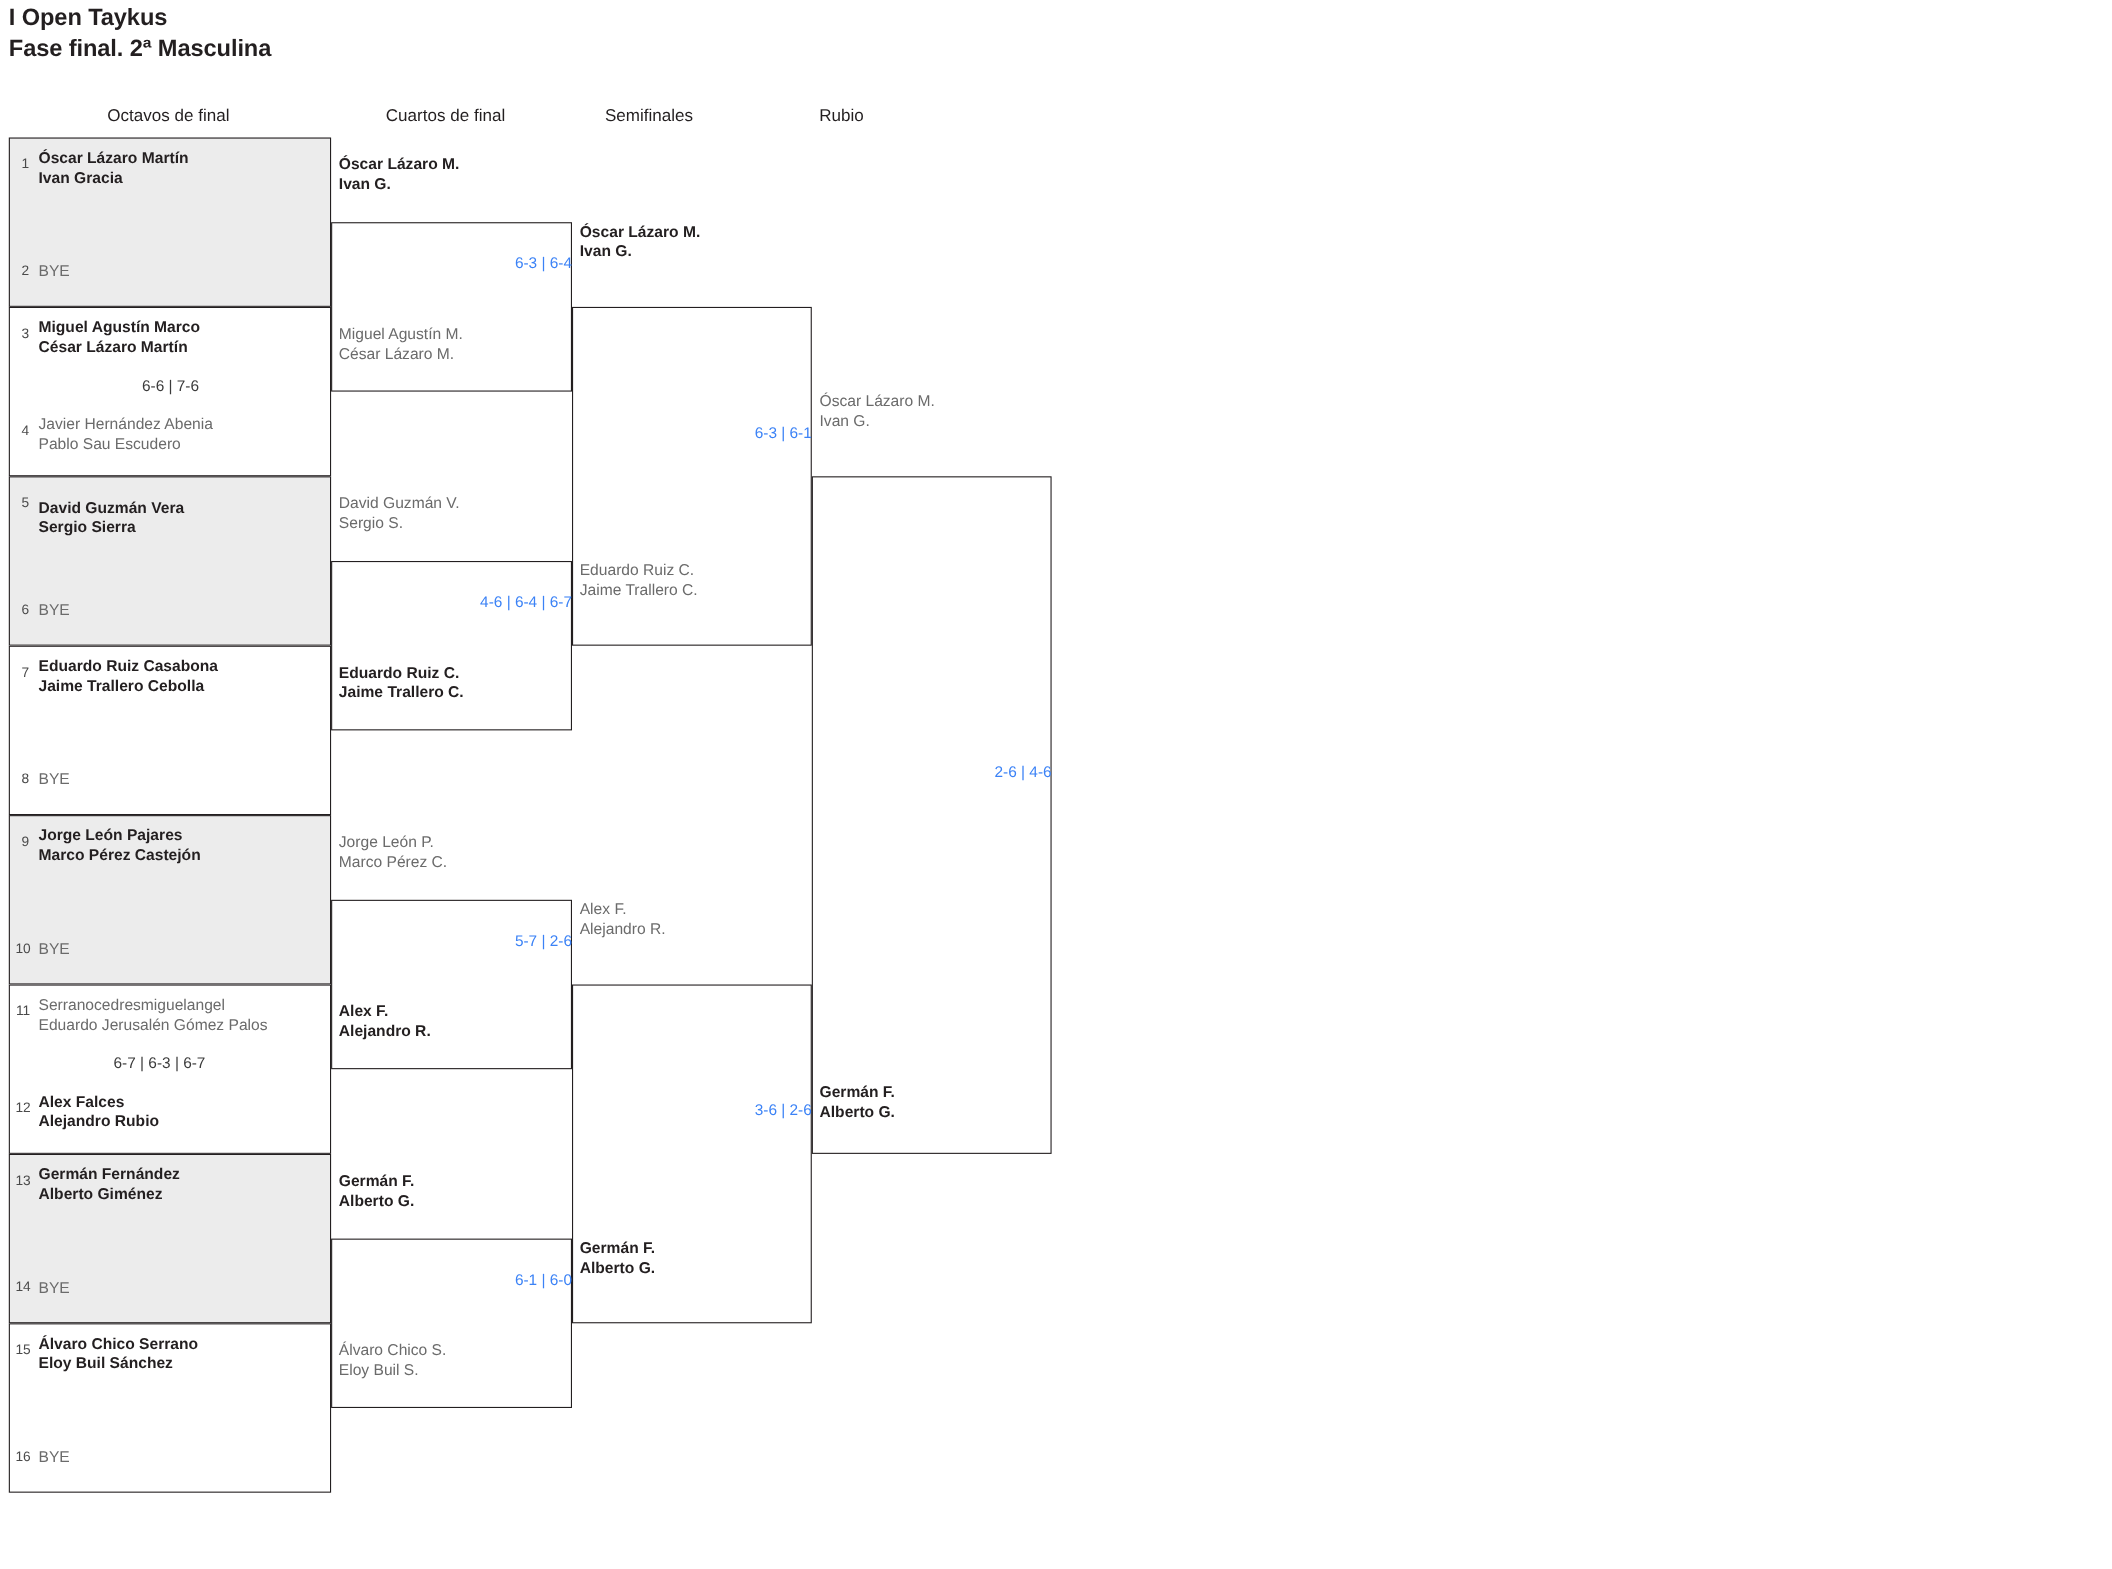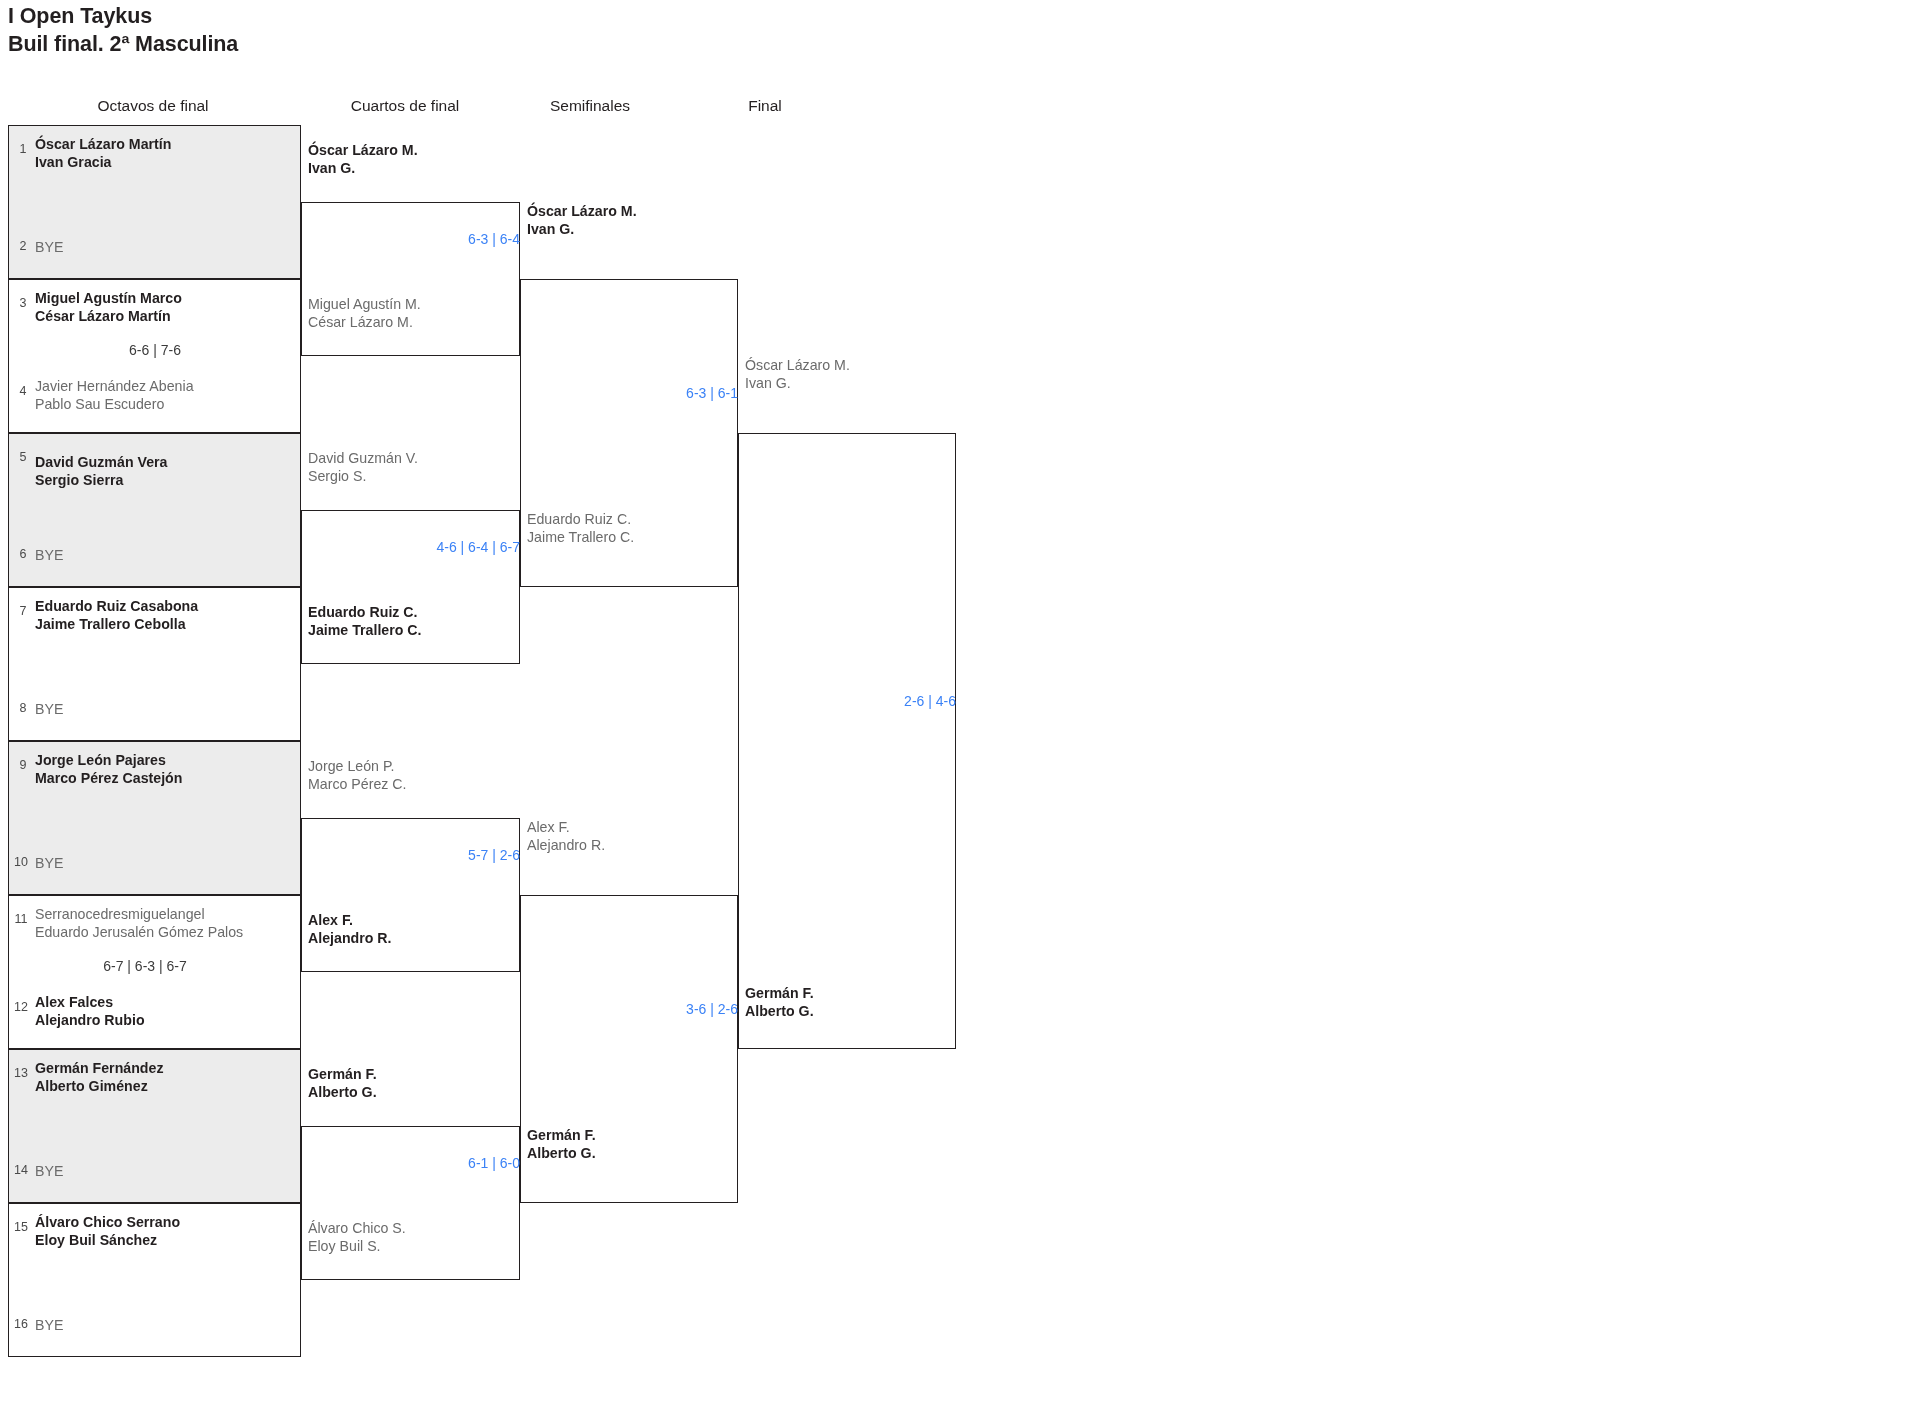--- a/index.html
+++ b/index.html
@@ -50,28 +50,28 @@
   .rscore{position:absolute;font-size:14px;color:#3b82f6;text-align:right;
     line-height:17px;white-space:nowrap;}
 </style>
 </head>
 <body>
 
 <div class="page">
 
   <div class="title-block">
     <div class="title-line">I Open Taykus</div>
-    <div class="title-line">Buil final. 2ª Masculina</div>
+    <div class="title-line">Fase final. 2ª Masculina</div>
   </div>
 
 
   <div class="round-head" style="left:33px;top:96px;width:240px;">Octavos de final</div>
   <div class="round-head" style="left:295px;top:96px;width:220px;">Cuartos de final</div>
   <div class="round-head" style="left:500px;top:96px;width:180px;">Semifinales</div>
-  <div class="round-head" style="left:690px;top:96px;width:150px;">Final</div>
+  <div class="round-head" style="left:690px;top:96px;width:150px;">Rubio</div>
 
   <div class="r1box shaded" style="top:125px;height:154px;">
     <div class="seed" style="top:16px;">1</div>
     <div class="r1names win" style="top:10px;">Óscar Lázaro Martín<br>Ivan Gracia</div>
     <div class="seed" style="top:113px;">2</div>
     <div class="r1bye" style="top:113px;">BYE</div>
   </div>
 
   <div class="r1box plain" style="top:279px;height:154px;">
     <div class="seed" style="top:16px;">3</div>

